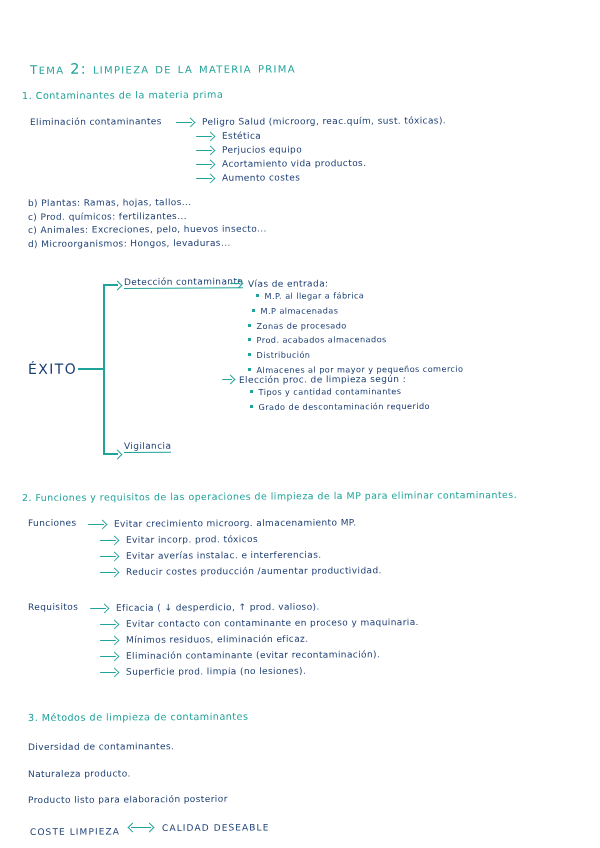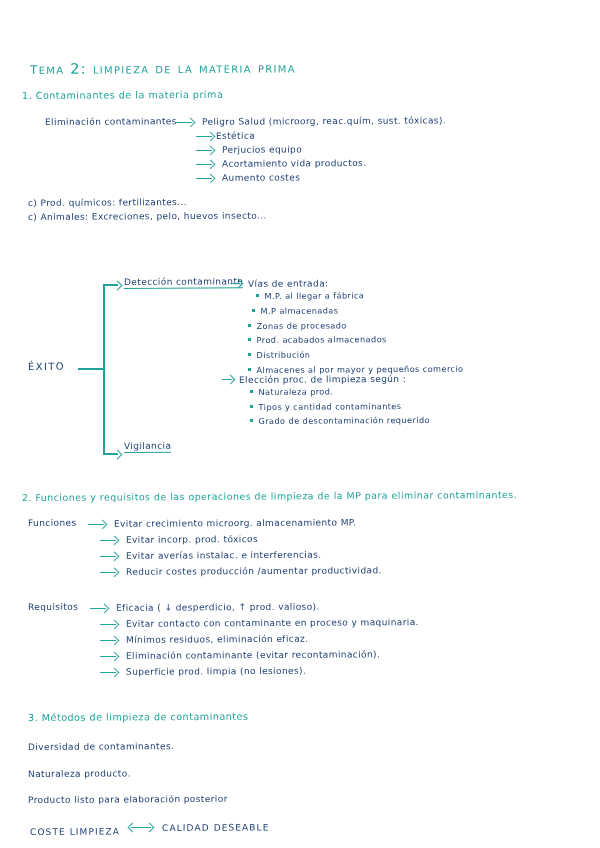--- a/index.html
+++ b/index.html
@@ -93,51 +93,53 @@
 </style>
 </head>
 <body>
 
 <div class="page">
 
   <div class="abs hw title teal" style="left:30px;top:58px;">Tema 2: limpieza de la materia prima</div>
 
   <div class="abs hw h2 teal" style="left:22px;top:90px;">1. Contaminantes de la materia prima</div>
 
-  <div class="abs hw body navy" style="left:30px;top:117px;margin-left:15px;">Eliminación contaminantes</div>
+  <div class="abs hw body navy" style="left:30px;top:117px;">Eliminación contaminantes</div>
 
   <div class="abs" style="left:176px;top:115px;">
     <div class="row hw body" style="height:14px;">
       <span class="arrow"></span>
       <span class="navy" style="margin-left:6px;">Peligro Salud (microorg, reac.quím, sust. tóxicas).</span>
     </div>
     <div class="row hw body" style="height:14px;margin-left:20px;">
       <span class="arrow"></span>
-      <span class="navy" style="">Estética</span>
+      <span class="navy" style="margin-left:6px;">Estética</span>
     </div>
     <div class="row hw body" style="height:14px;margin-left:20px;">
       <span class="arrow"></span>
       <span class="navy" style="margin-left:6px;">Perjucios equipo</span>
     </div>
     <div class="row hw body" style="height:14px;margin-left:20px;">
       <span class="arrow"></span>
       <span class="navy" style="margin-left:6px;">Acortamiento vida productos.</span>
     </div>
     <div class="row hw body" style="height:14px;margin-left:20px;">
       <span class="arrow"></span>
       <span class="navy" style="margin-left:6px;">Aumento costes</span>
     </div>
   </div>
 
   <div class="abs" style="left:28px;top:198px;">
+    <div class="hw body navy" style="height:13.5px;">b) Plantas: Ramas, hojas, tallos...</div>
     <div class="hw body navy" style="height:13.5px;">c) Prod. químicos: fertilizantes...</div>
     <div class="hw body navy" style="height:13.5px;">c) Animales: Excreciones, pelo, huevos insecto...</div>
-  </div>
-
-  <div class="abs hw body navy" style="left:28px;top:361px;letter-spacing:1.4px;font-size:10px;text-align:center;">ÉXITO</div>
+    <div class="hw body navy" style="height:13.5px;">d) Microorganismos: Hongos, levaduras...</div>
+  </div>
+
+  <div class="abs hw body navy" style="left:28px;top:361px;letter-spacing:1.4px;font-size:14px;text-align:center;">ÉXITO</div>
 
   <div class="brk-h" style="left:78px;top:368px;width:26px;"></div>
   <div class="brk-v" style="left:103px;top:284px;height:170px;"></div>
   <div class="brk-h" style="left:103px;top:284px;width:15px;"></div>
   <div class="brk-h" style="left:103px;top:453px;width:15px;"></div>
   <div class="brk-head" style="left:114px;top:281.5px;"></div>
   <div class="brk-head" style="left:114px;top:450.5px;"></div>
 
   <div class="abs hw body navy uline" style="left:124px;top:277px;">Detección contaminante</div>
 
@@ -163,23 +165,20 @@
     </div>
     <div class="hw small navy" style="margin-left:18px;height:14.8px;">
       <span class="sqb"></span><span>Almacenes al por mayor y pequeños comercio</span>
     </div>
   </div>
 
   <div class="abs" style="left:222px;top:372px;">
     <div class="row hw body" style="height:15px;">
       <span class="arrow sm"></span>
       <span class="navy" style="margin-left:3px;">Elección proc. de limpieza según :</span>
-    </div>
-    <div class="hw small navy" style="margin-left:28px;height:14.5px;">
-      <span class="sqb"></span><span>Naturaleza prod.</span>
     </div>
     <div class="hw small navy" style="margin-left:28px;height:14.5px;">
       <span class="sqb"></span><span>Tipos y cantidad contaminantes</span>
     </div>
     <div class="hw small navy" style="margin-left:28px;height:14.5px;">
       <span class="sqb"></span><span>Grado de descontaminación requerido</span>
     </div>
   </div>
 
   <div class="abs hw body navy uline" style="left:124px;top:441px;">Vigilancia</div>

